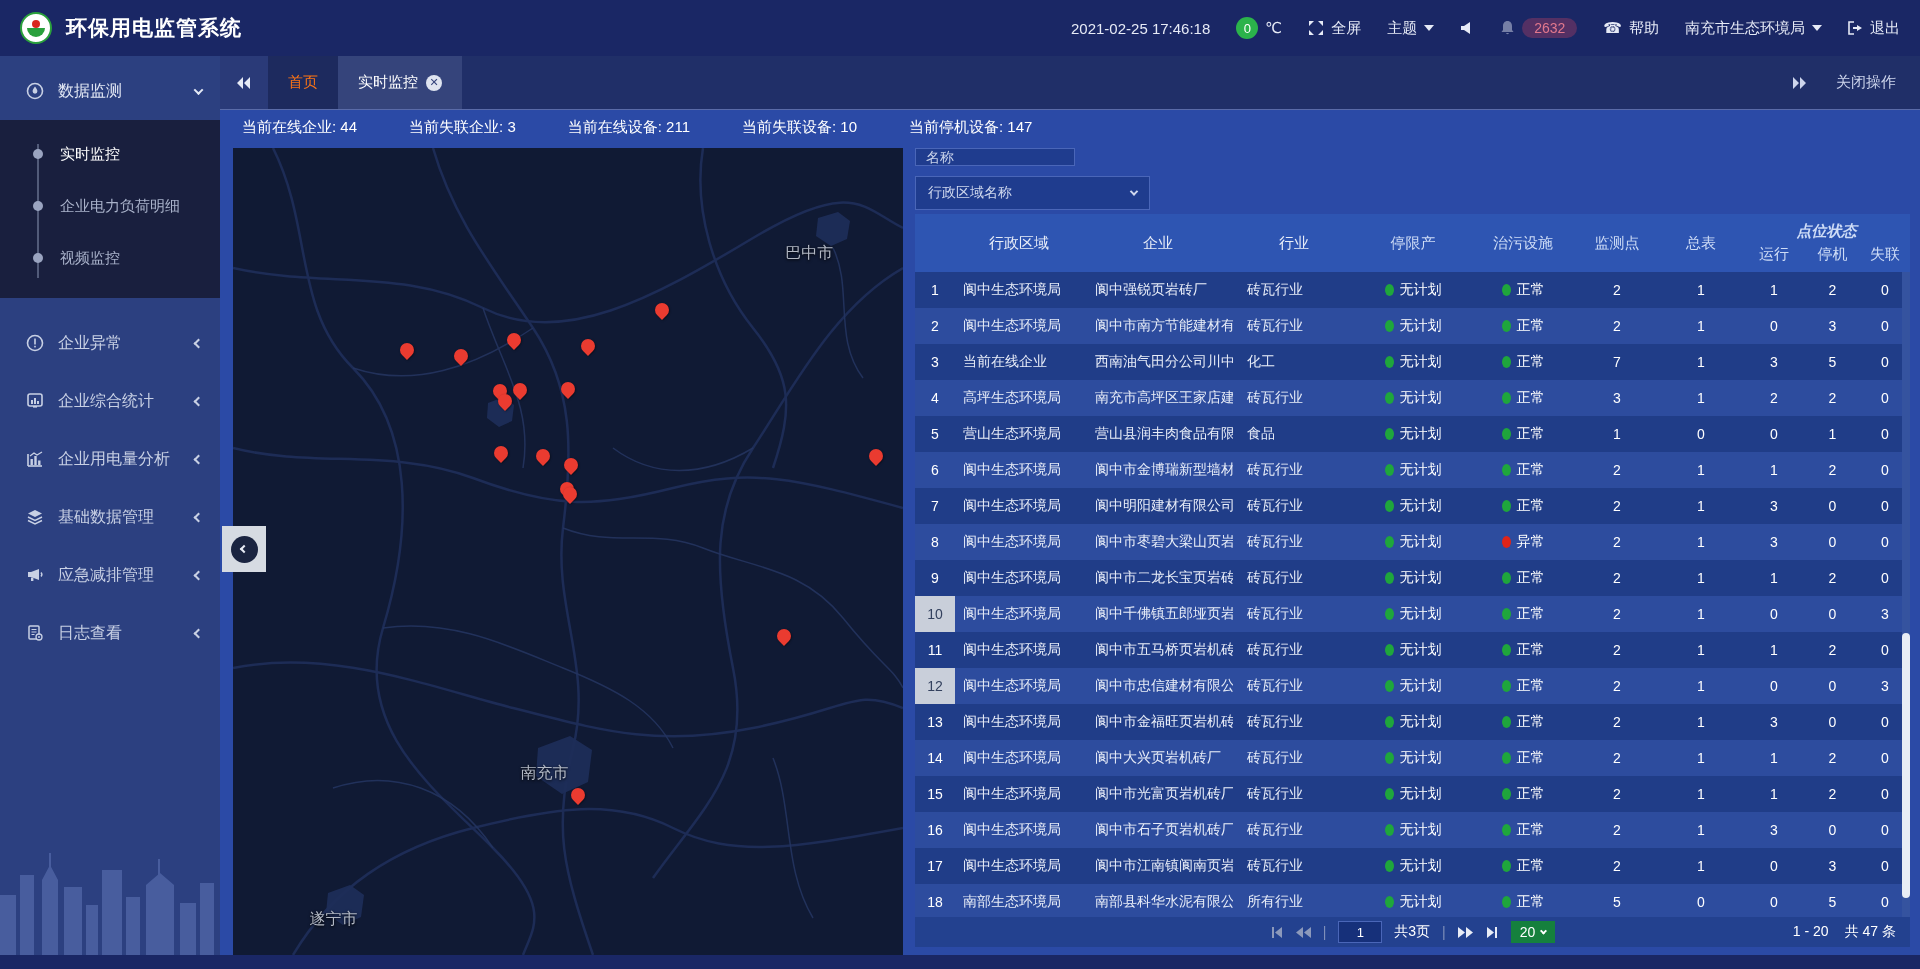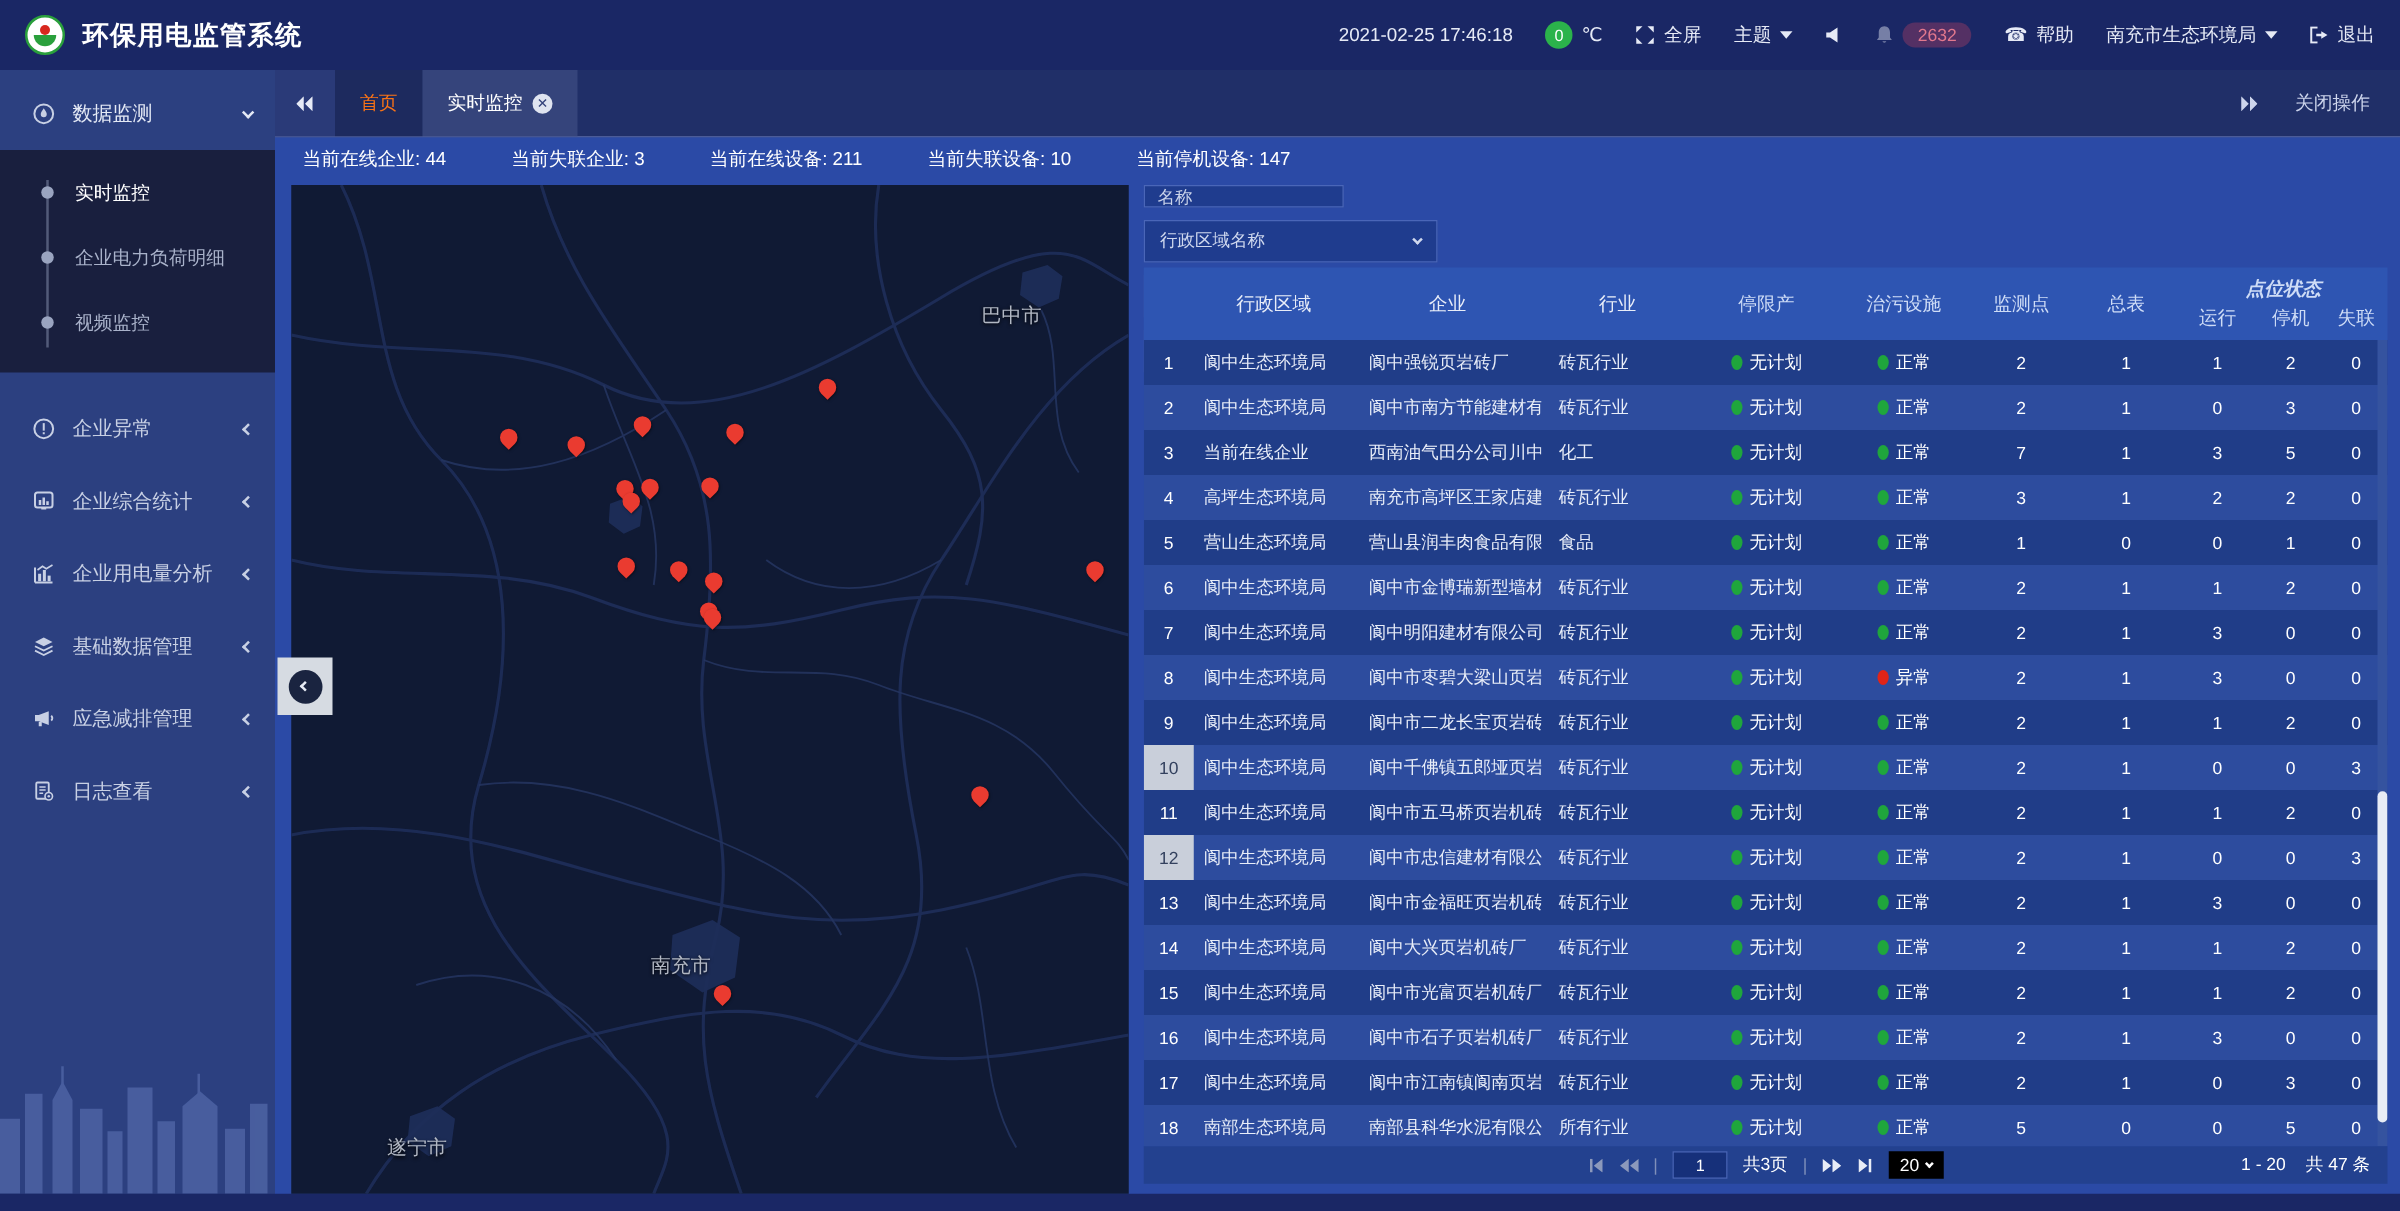--- a/index.html
+++ b/index.html
@@ -93,21 +93,21 @@
   .c-num.sel { background:#C9CFDA; color:#33415E; }
   .dot { width:9px; height:12px; border-radius:50%; margin-right:6px; flex:0 0 auto; }
   .dot.green { background:#1FA63C; } .dot.red { background:#E02418; }
   .vtrack { position:absolute; right:0; top:0; bottom:0; width:8px; background:#35539F; }
   .vthumb { position:absolute; right:0; width:8px; top:56%; height:41%; background:#E8EDF5; border-radius:4px; }
 
   .pager { height:30px; background:#23418F; display:flex; align-items:center; justify-content:center; gap:12px; color:#fff; font-size:14px; position:relative; }
   .pg-ic { display:flex; align-items:center; cursor:pointer; }
   .pg-sep { color:#7F8FBA; }
   .pg-input { width:44px; height:22px; background:#16307A; border:1px solid #4A66B8; color:#fff; text-align:center; font-size:13px; }
-  .pg-size { display:flex; align-items:center; gap:6px; background:#000000; padding:3px 9px; cursor:pointer; }
+  .pg-size { display:flex; align-items:center; gap:6px; background:#15803d; padding:3px 9px; cursor:pointer; }
   .pg-size .chev { width:5px; height:5px; }
   .pg-info { position:absolute; right:14px; display:flex; gap:16px; }
 
   svg.ic { display:block; }
 </style>
 </head>
 <body>
 
 <div class="header">
   <div class="logo"></div>

